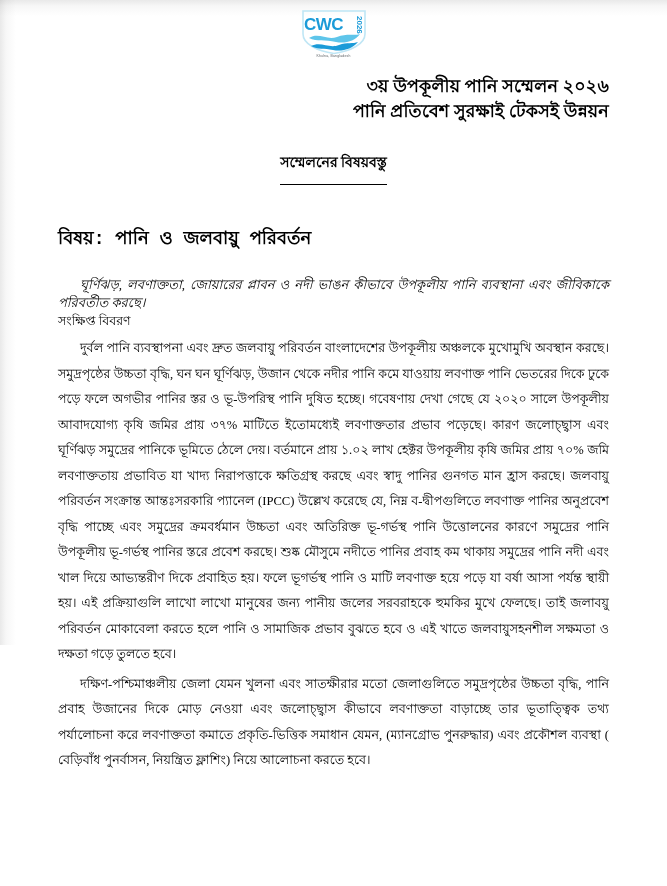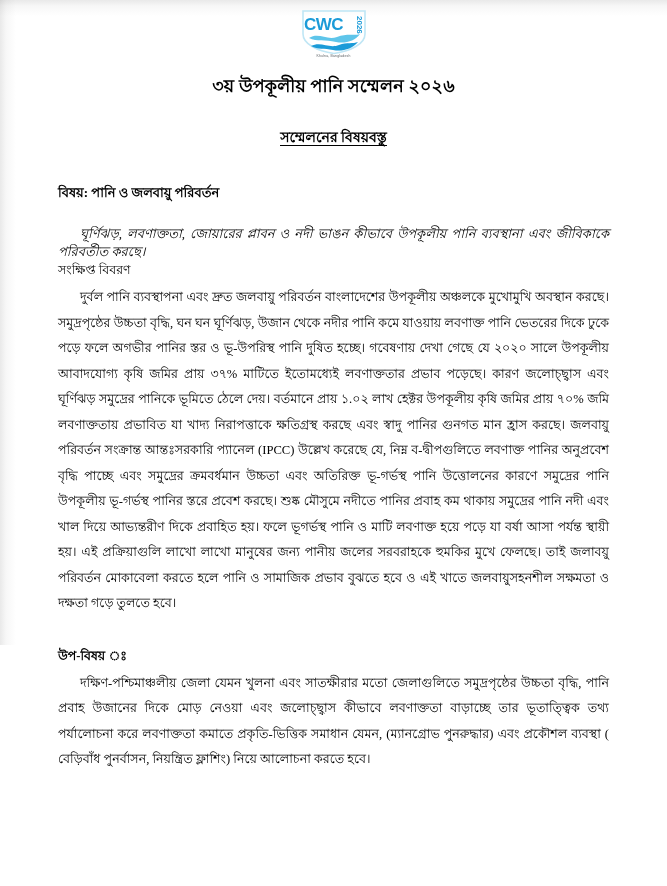--- a/index.html
+++ b/index.html
@@ -58,44 +58,46 @@
   .title-block {
     text-align: center;
     margin-top: 18px;
   }
   .conf-title-1,
   .conf-title-2 {
     font-weight: bold;
     font-size: 17.5px;
     line-height: 25px;
     letter-spacing: 0.2px;
+    text-align: right;
   }
   .conf-date,
   .conf-location {
     font-weight: bold;
     font-size: 12px;
     line-height: 22px;
   }
   .conf-date { margin-top: 10px; }
 
   .section-title {
     text-align: center;
     font-weight: bold;
     font-size: 14px;
     margin-top: 27px;
   }
   .section-title span {
     border-bottom: 1px solid #000;
-    padding-bottom: 0;
+    padding-bottom: 14px;
   }
 
   .topic-line {
     font-weight: bold;
-    font-size: 13px;
-    margin-top: 33px;
+    font-size: 18px;
+    margin-top: 49px;
+    font-family: Liberation Mono, monospace;
   }
 
   .para {
     font-size: 13px;
     line-height: 18px;
     text-align: justify;
     margin-top: 21px;
     font-style: italic;
   }
   .para-indent { text-indent: 22px; }
@@ -142,31 +144,31 @@
 
         <path d="M12 30 C22 24, 30 33, 40 29 C50 25, 57 28, 63 26 C58 33, 48 36, 39 34 C28 31, 20 34, 12 30 Z" fill="#5ec5ea"></path>
         <path d="M14 38 C24 33, 32 41, 42 37 C50 34, 56 36, 61 34 C55 41, 45 44, 36 42 C27 40, 21 42, 14 38 Z" fill="#1b9bd8"></path>
       </svg>
       <div class="logo-caption">Khulna, Bangladesh</div>
     </div>
   </div>
 
   <div class="title-block">
     <div class="conf-title-1">৩য় উপকূলীয় পানি সম্মেলন ২০২৬</div>
+    <div class="conf-title-2">পানি প্রতিবেশ সুরক্ষাই টেকসই উন্নয়ন</div>
   </div>
 
   <div class="section-title">
     <span>সম্মেলনের বিষয়বস্তু</span>
   </div>
 
   <div class="topic-line">বিষয়: পানি ও জলবায়ু পরিবর্তন</div>
 
   <div class="para para-indent">ঘূর্ণিঝড়, লবণাক্ততা, জোয়ারের প্লাবন ও নদী ভাঙন কীভাবে উপকূলীয় পানি ব্যবস্থানা এবং জীবিকাকে পরিবর্তীত করছে।</div>
 
   <div class="sub-head">সংক্ষিপ্ত বিবরণ</div>
 
   <div class="body-para para-indent">দুর্বল পানি ব্যবস্থাপনা এবং দ্রুত জলবায়ু পরিবর্তন বাংলাদেশের উপকূলীয় অঞ্চলকে মুখোমুখি অবস্থান করছে। সমুদ্রপৃষ্ঠের উচ্চতা বৃদ্ধি, ঘন ঘন ঘূর্ণিঝড়, উজান থেকে নদীর পানি কমে যাওয়ায় লবণাক্ত পানি ভেতরের দিকে ঢুকে পড়ে ফলে অগভীর পানির স্তর ও ভূ-উপরিস্থ পানি দুষিত হচ্ছে। গবেষণায় দেখা গেছে যে ২০২০ সালে উপকূলীয় আবাদযোগ্য কৃষি জমির প্রায় ৩৭%  মাটিতে ইতোমধ্যেই লবণাক্ততার প্রভাব পড়েছে। কারণ জলোচ্ছ্বাস এবং ঘূর্ণিঝড় সমুদ্রের পানিকে ভূমিতে ঠেলে দেয়। বর্তমানে প্রায় ১.০২ লাখ হেক্টর উপকূলীয় কৃষি জমির প্রায় ৭০% জমি লবণাক্ততায় প্রভাবিত যা খাদ্য নিরাপত্তাকে ক্ষতিগ্রস্থ করছে এবং স্বাদু পানির গুনগত মান হ্রাস করছে। জলবায়ু পরিবর্তন সংক্রান্ত আন্তঃসরকারি প্যানেল (IPCC) উল্লেখ করেছে যে, নিম্ন ব-দ্বীপগুলিতে লবণাক্ত পানির অনুপ্রবেশ বৃদ্ধি পাচ্ছে এবং সমুদ্রের ক্রমবর্ধমান উচ্চতা এবং অতিরিক্ত ভূ-গর্ভস্থ পানি উত্তোলনের কারণে সমুদ্রের পানি উপকূলীয় ভূ-গর্ভস্থ পানির স্তরে প্রবেশ করছে। শুষ্ক মৌসুমে নদীতে পানির প্রবাহ কম থাকায় সমুদ্রের পানি নদী এবং খাল দিয়ে আভ্যন্তরীণ দিকে প্রবাহিত হয়। ফলে ভূগর্ভস্থ পানি ও মাটি লবণাক্ত হয়ে পড়ে যা বর্ষা আসা পর্যন্ত স্থায়ী হয়। এই প্রক্রিয়াগুলি লাখো লাখো  মানুষের জন্য পানীয় জলের সরবরাহকে হুমকির মুখে ফেলছে। তাই জলাবয়ু পরিবর্তন মোকাবেলা করতে হলে পানি ও সামাজিক প্রভাব  বুঝতে হবে ও এই খাতে জলবায়ুসহনশীল সক্ষমতা ও দক্ষতা গড়ে তুলতে হবে।</div>
 
-  <div class="topics-label">উপ-বিষয় ঃ</div>
 
   <div class="body-para para-indent">দক্ষিণ-পশ্চিমাঞ্চলীয়  জেলা যেমন খুলনা এবং সাতক্ষীরার মতো জেলাগুলিতে সমুদ্রপৃষ্ঠের উচ্চতা বৃদ্ধি, পানি প্রবাহ উজানের দিকে মোড় নেওয়া  এবং জলোচ্ছ্বাস কীভাবে লবণাক্ততা বাড়াচ্ছে তার ভূতাত্ত্বিক তথ্য পর্যালোচনা করে লবণাক্ততা কমাতে প্রকৃতি-ভিত্তিক সমাধান যেমন, (ম্যানগ্রোভ পুনরুদ্ধার) এবং প্রকৌশল ব্যবস্থা ( বেড়িবাঁধ পুনর্বাসন, নিয়ন্ত্রিত ফ্লাশিং) নিয়ে আলোচনা করতে হবে।</div>
 
 </div>
 
 </body></html>

